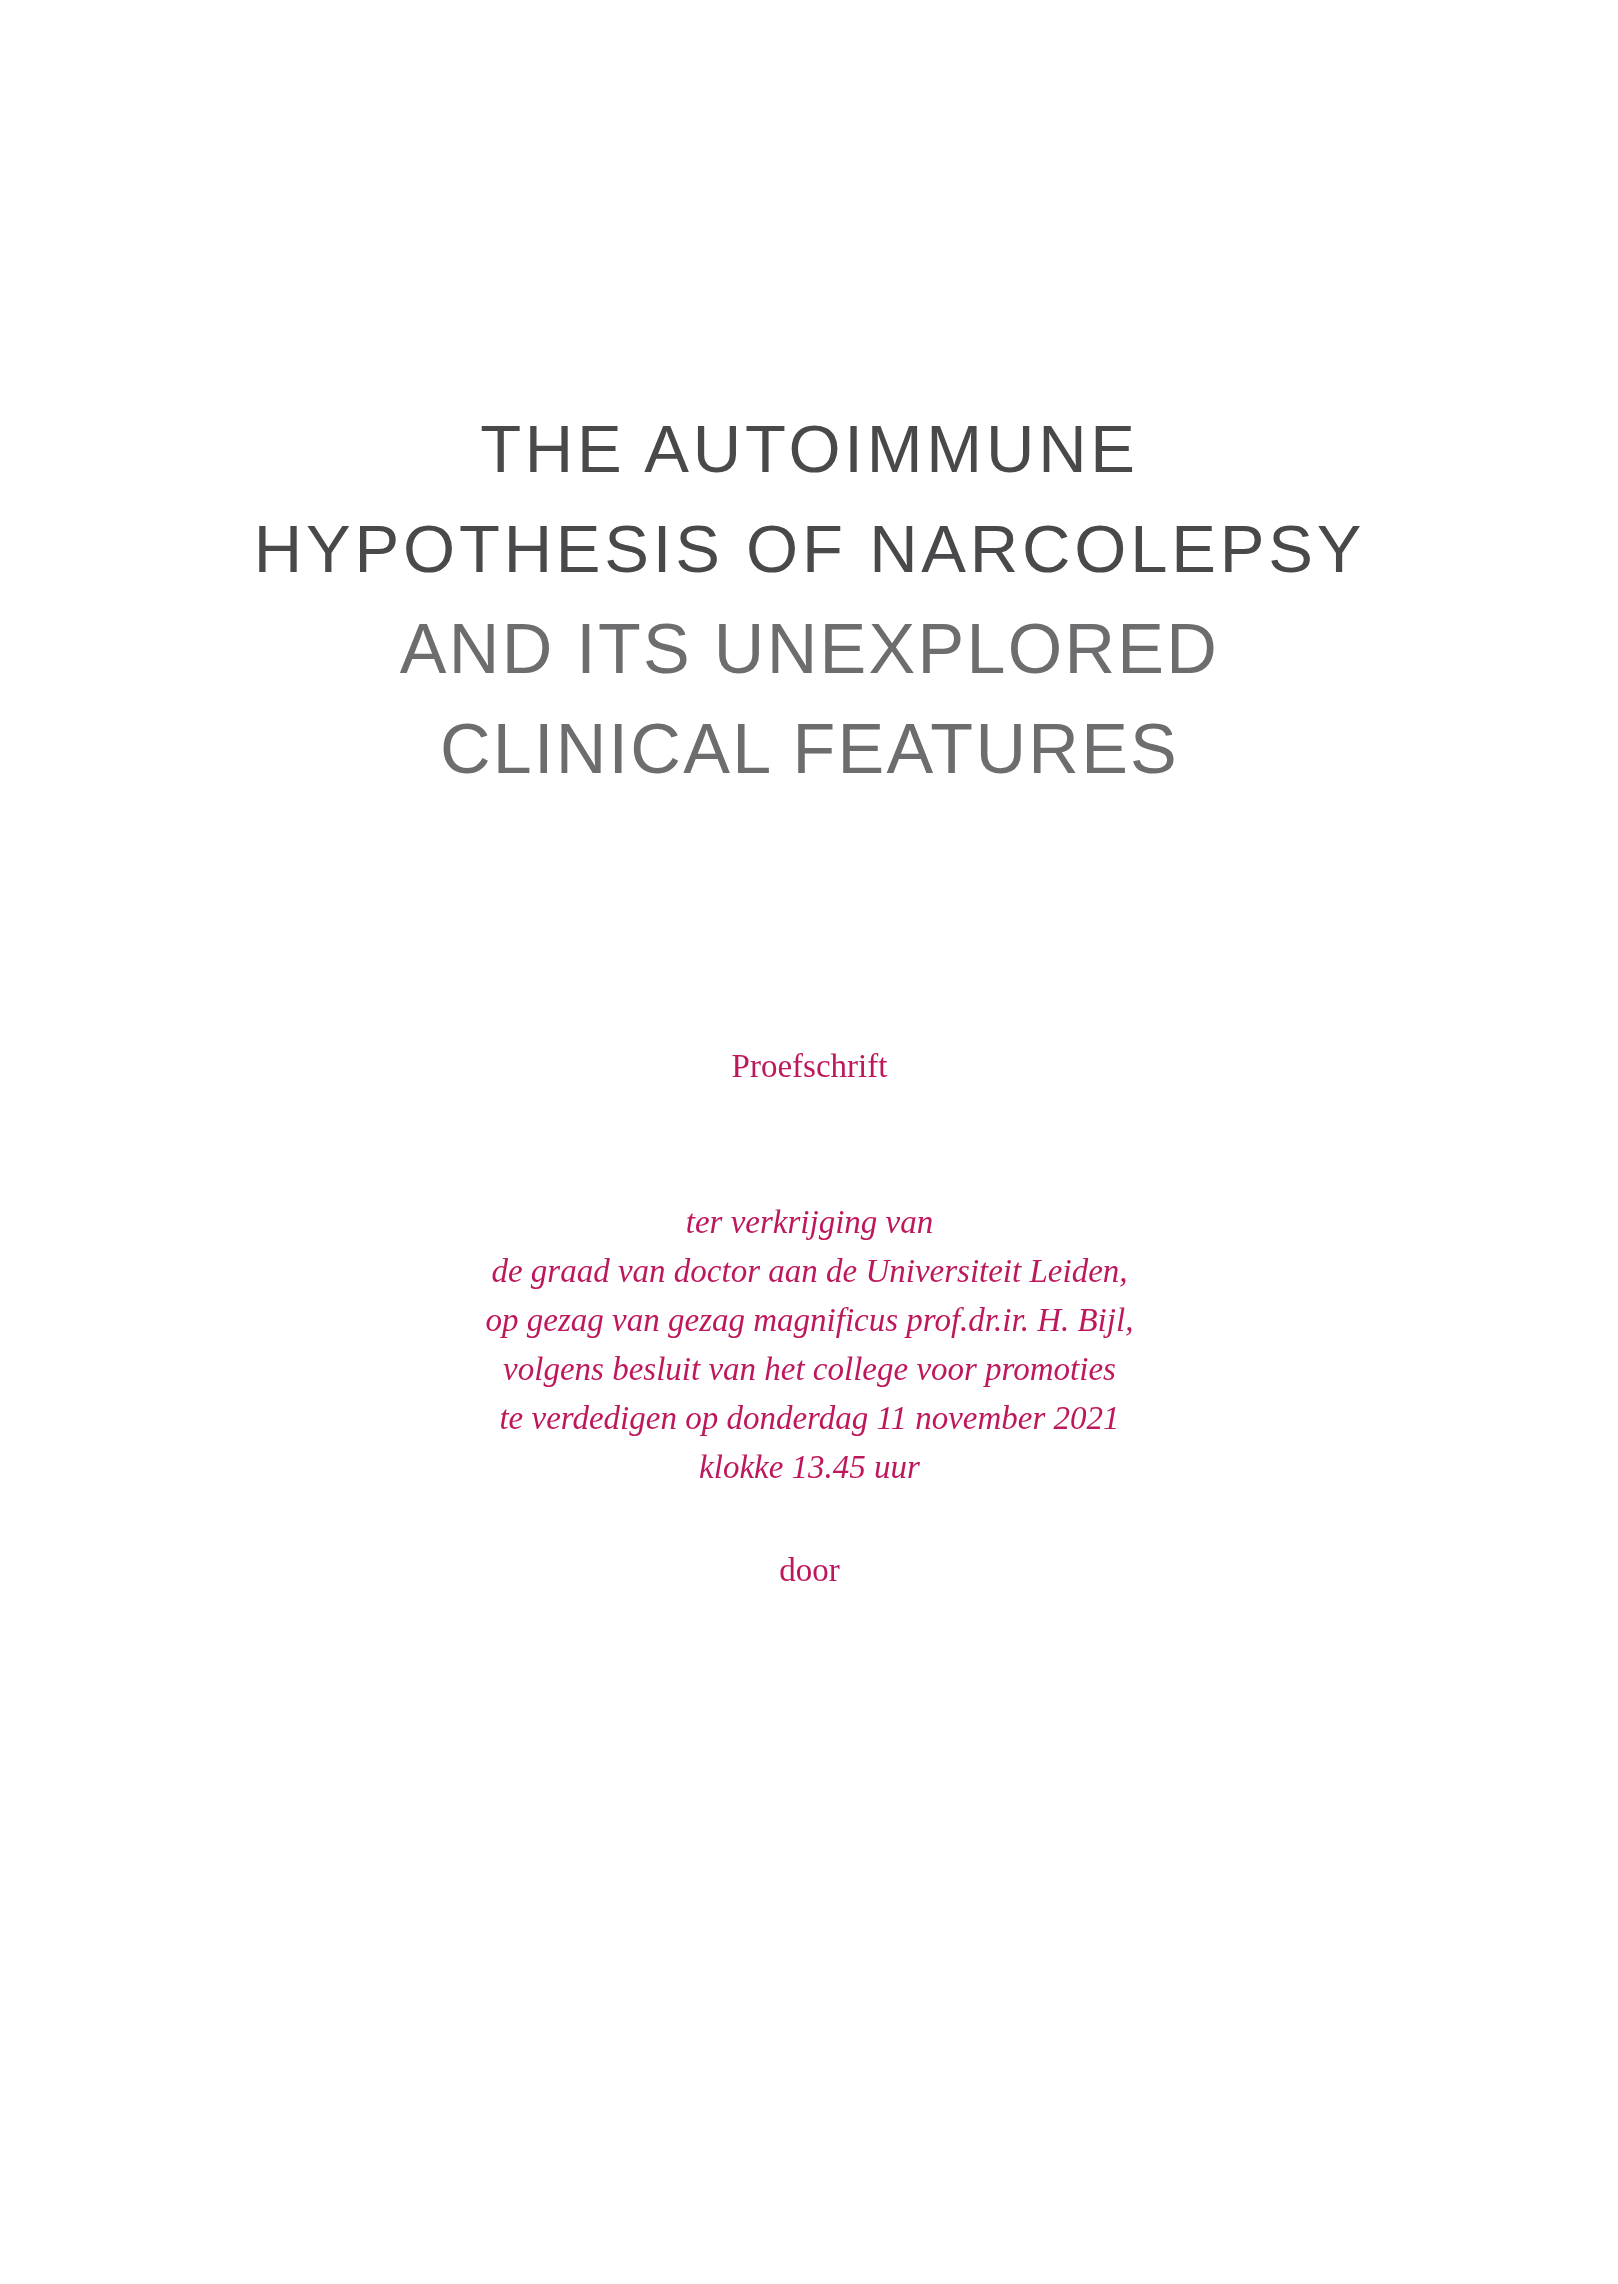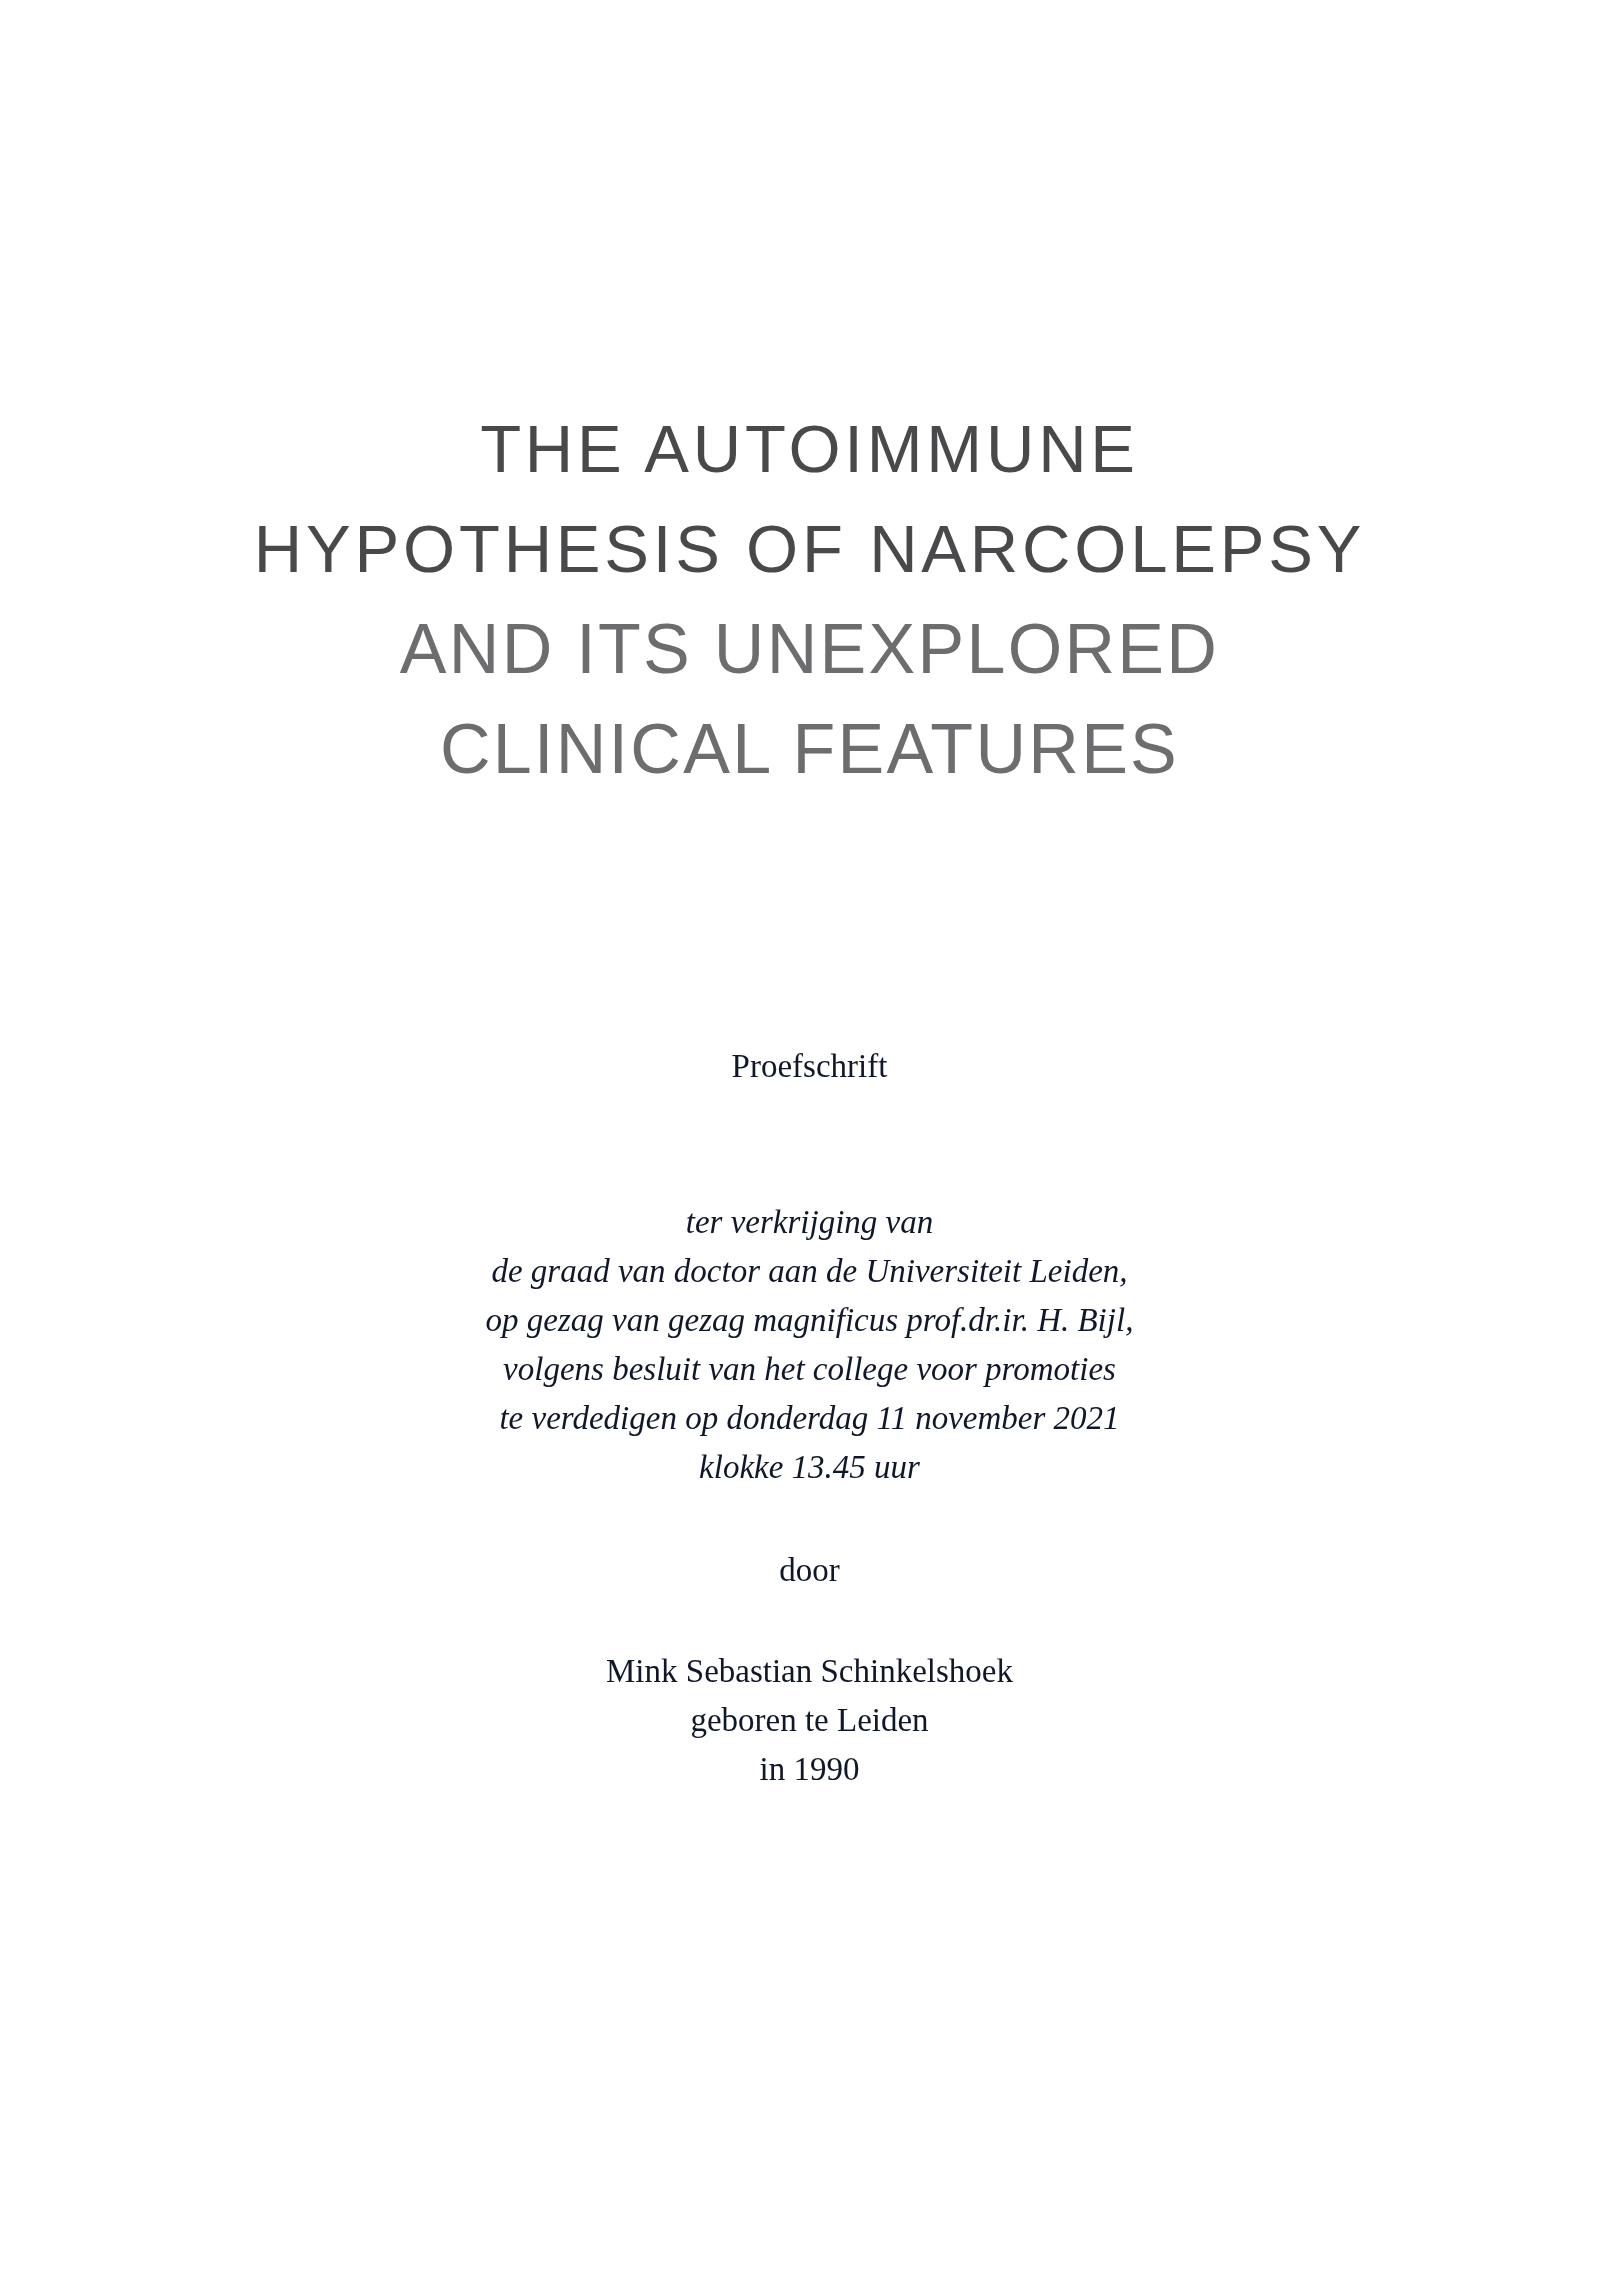--- a/index.html
+++ b/index.html
@@ -36,21 +36,21 @@
     letter-spacing: 2.3px;
     color: #6d6d6f;
   }
   .serif-block {
     position: absolute;
     left: 0;
     width: 100%;
     text-align: center;
     font-size: 33px;
     line-height: 49px;
-    color: #0f172a;
+    color: #be185d;
   }
   .block-proefschrift { top: 1042px; }
   .block-promotion    { top: 1198px; font-style: italic; }
   .block-door         { top: 1546px; }
   .block-author       { top: 1647px; }
 </style>
 </head>
 <body>
 
 <div class="page">
@@ -68,20 +68,15 @@
     <div>ter verkrijging van</div>
     <div>de graad van doctor aan de Universiteit Leiden,</div>
     <div>op gezag van gezag magnificus prof.dr.ir. H. Bijl,</div>
     <div>volgens besluit van het college voor promoties</div>
     <div>te verdedigen op donderdag 11 november 2021</div>
     <div>klokke 13.45 uur</div>
   </div>
 
   <div class="serif-block block-door">door</div>
 
-  <div class="serif-block block-author">
-    <div>Mink Sebastian Schinkelshoek</div>
-    <div>geboren te Leiden</div>
-    <div>in 1990</div>
-  </div>
 
 </div>
 
 
 </body></html>

